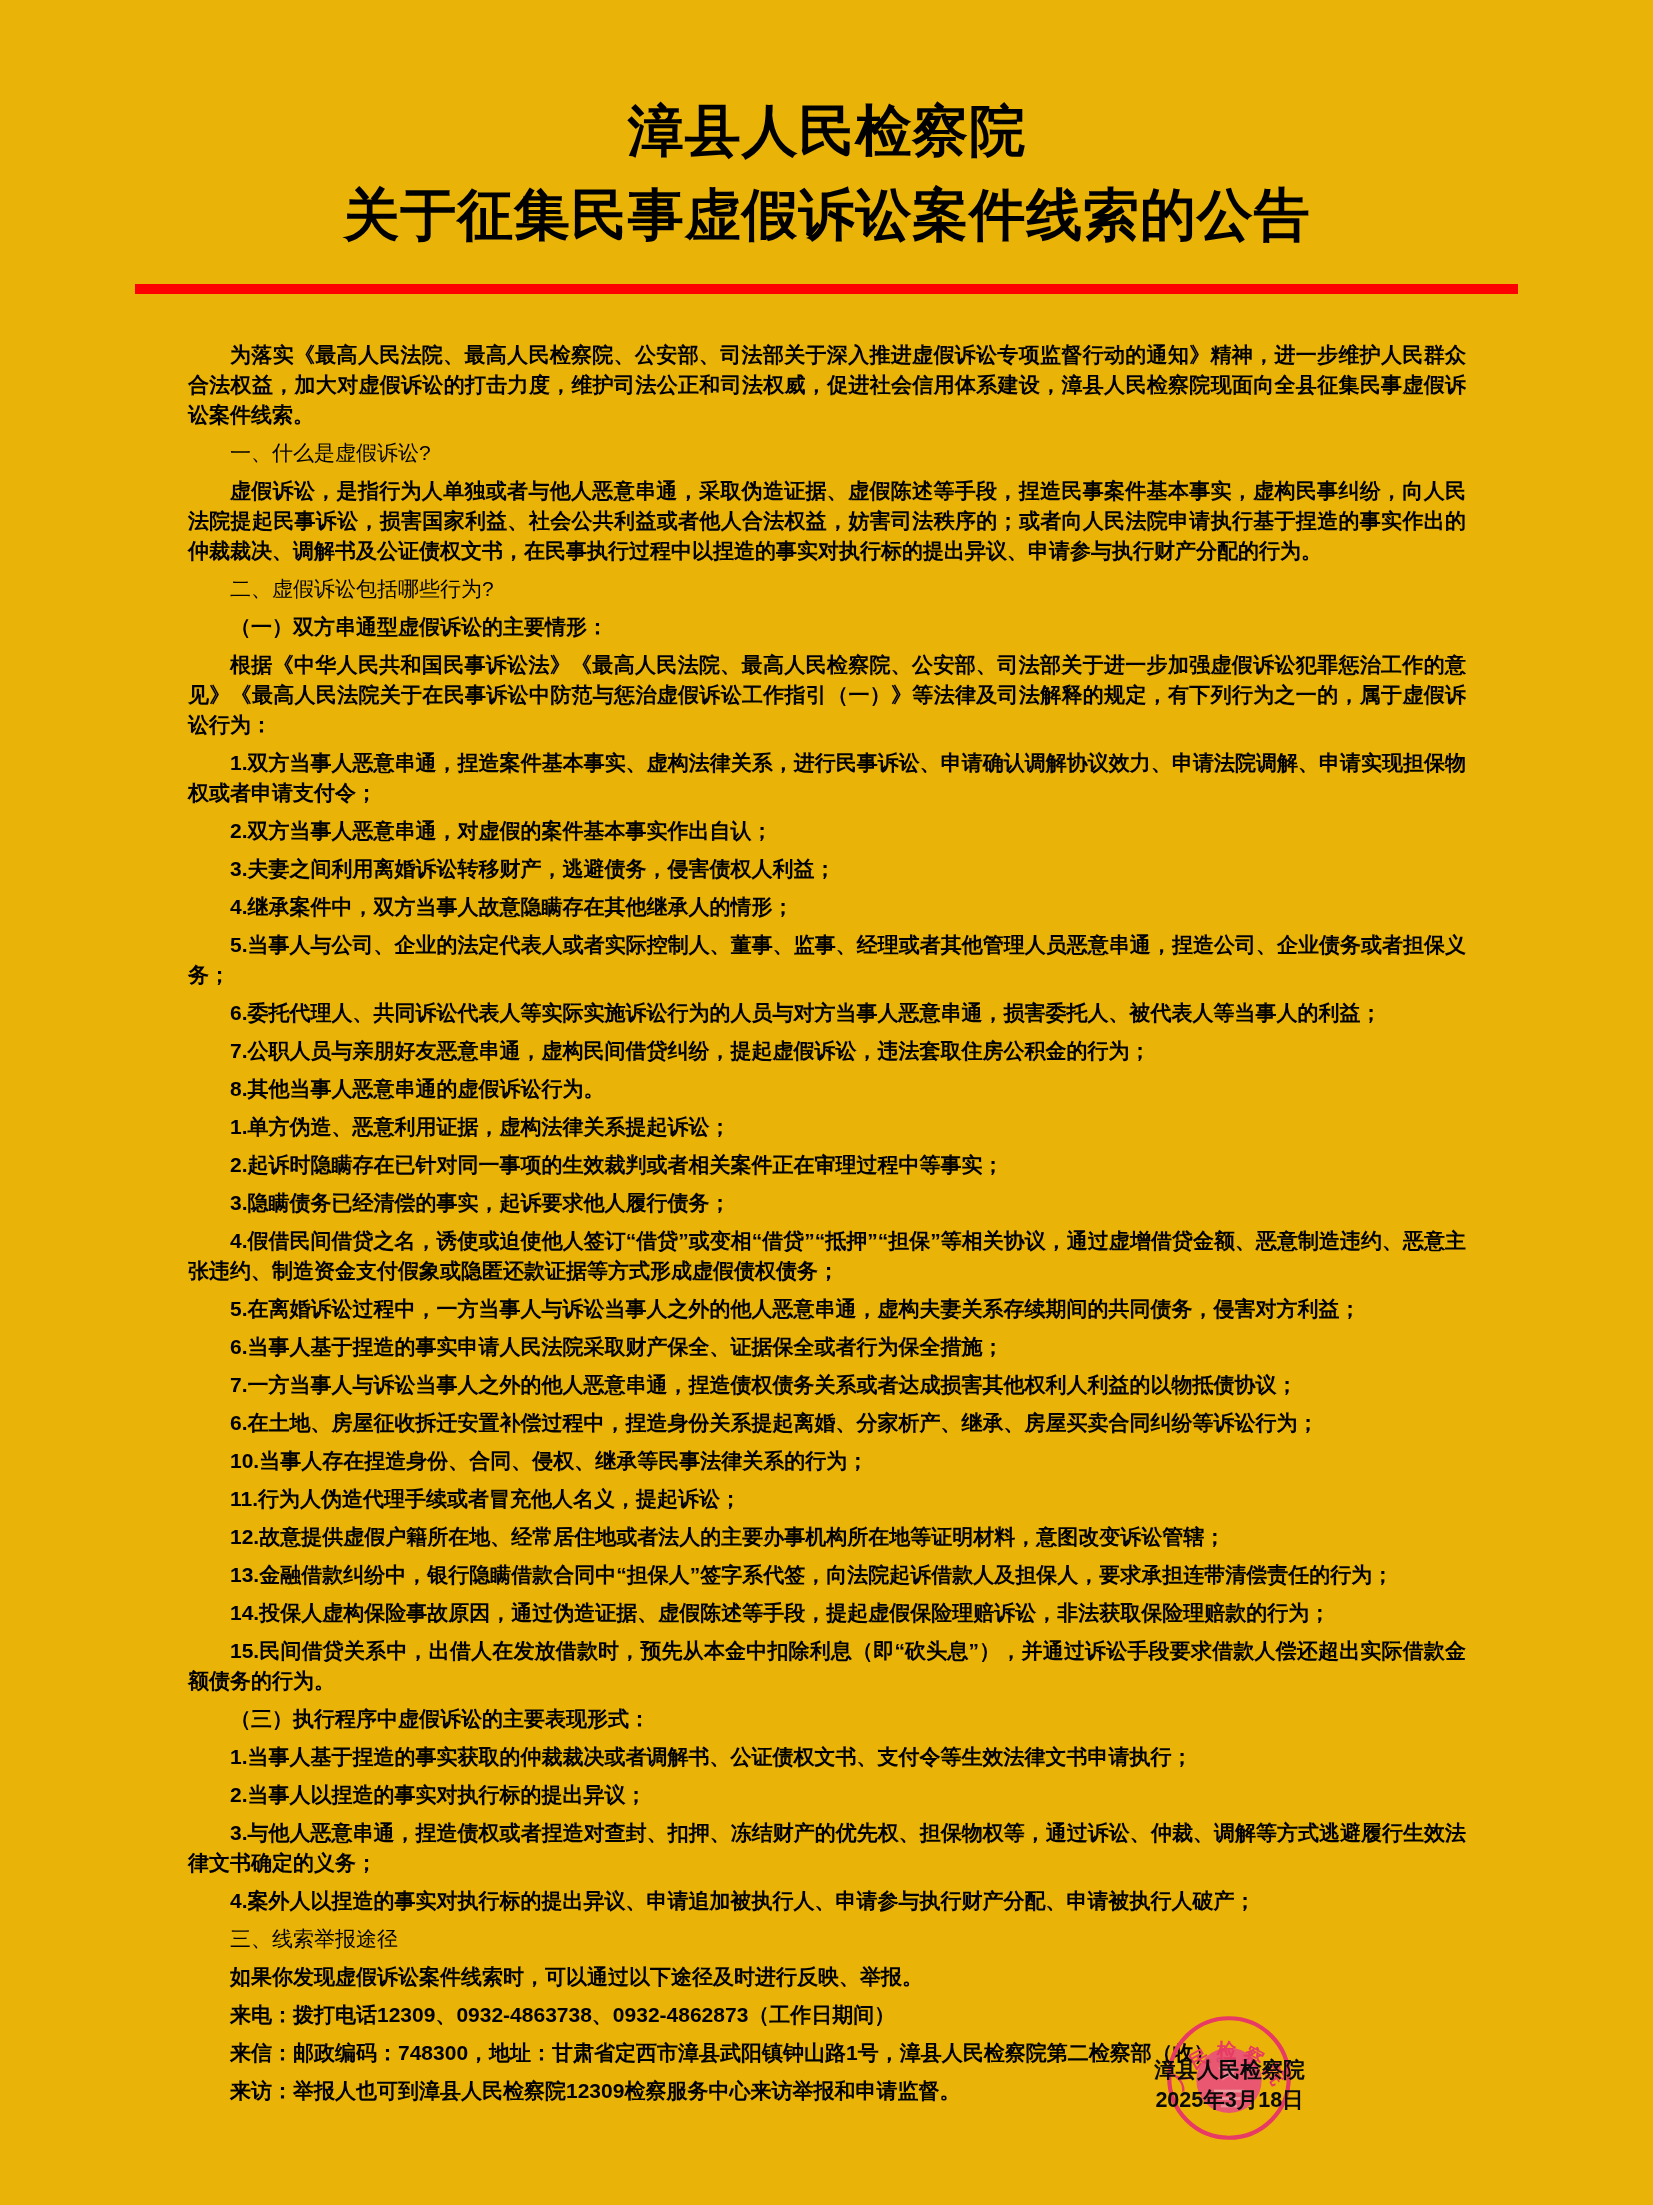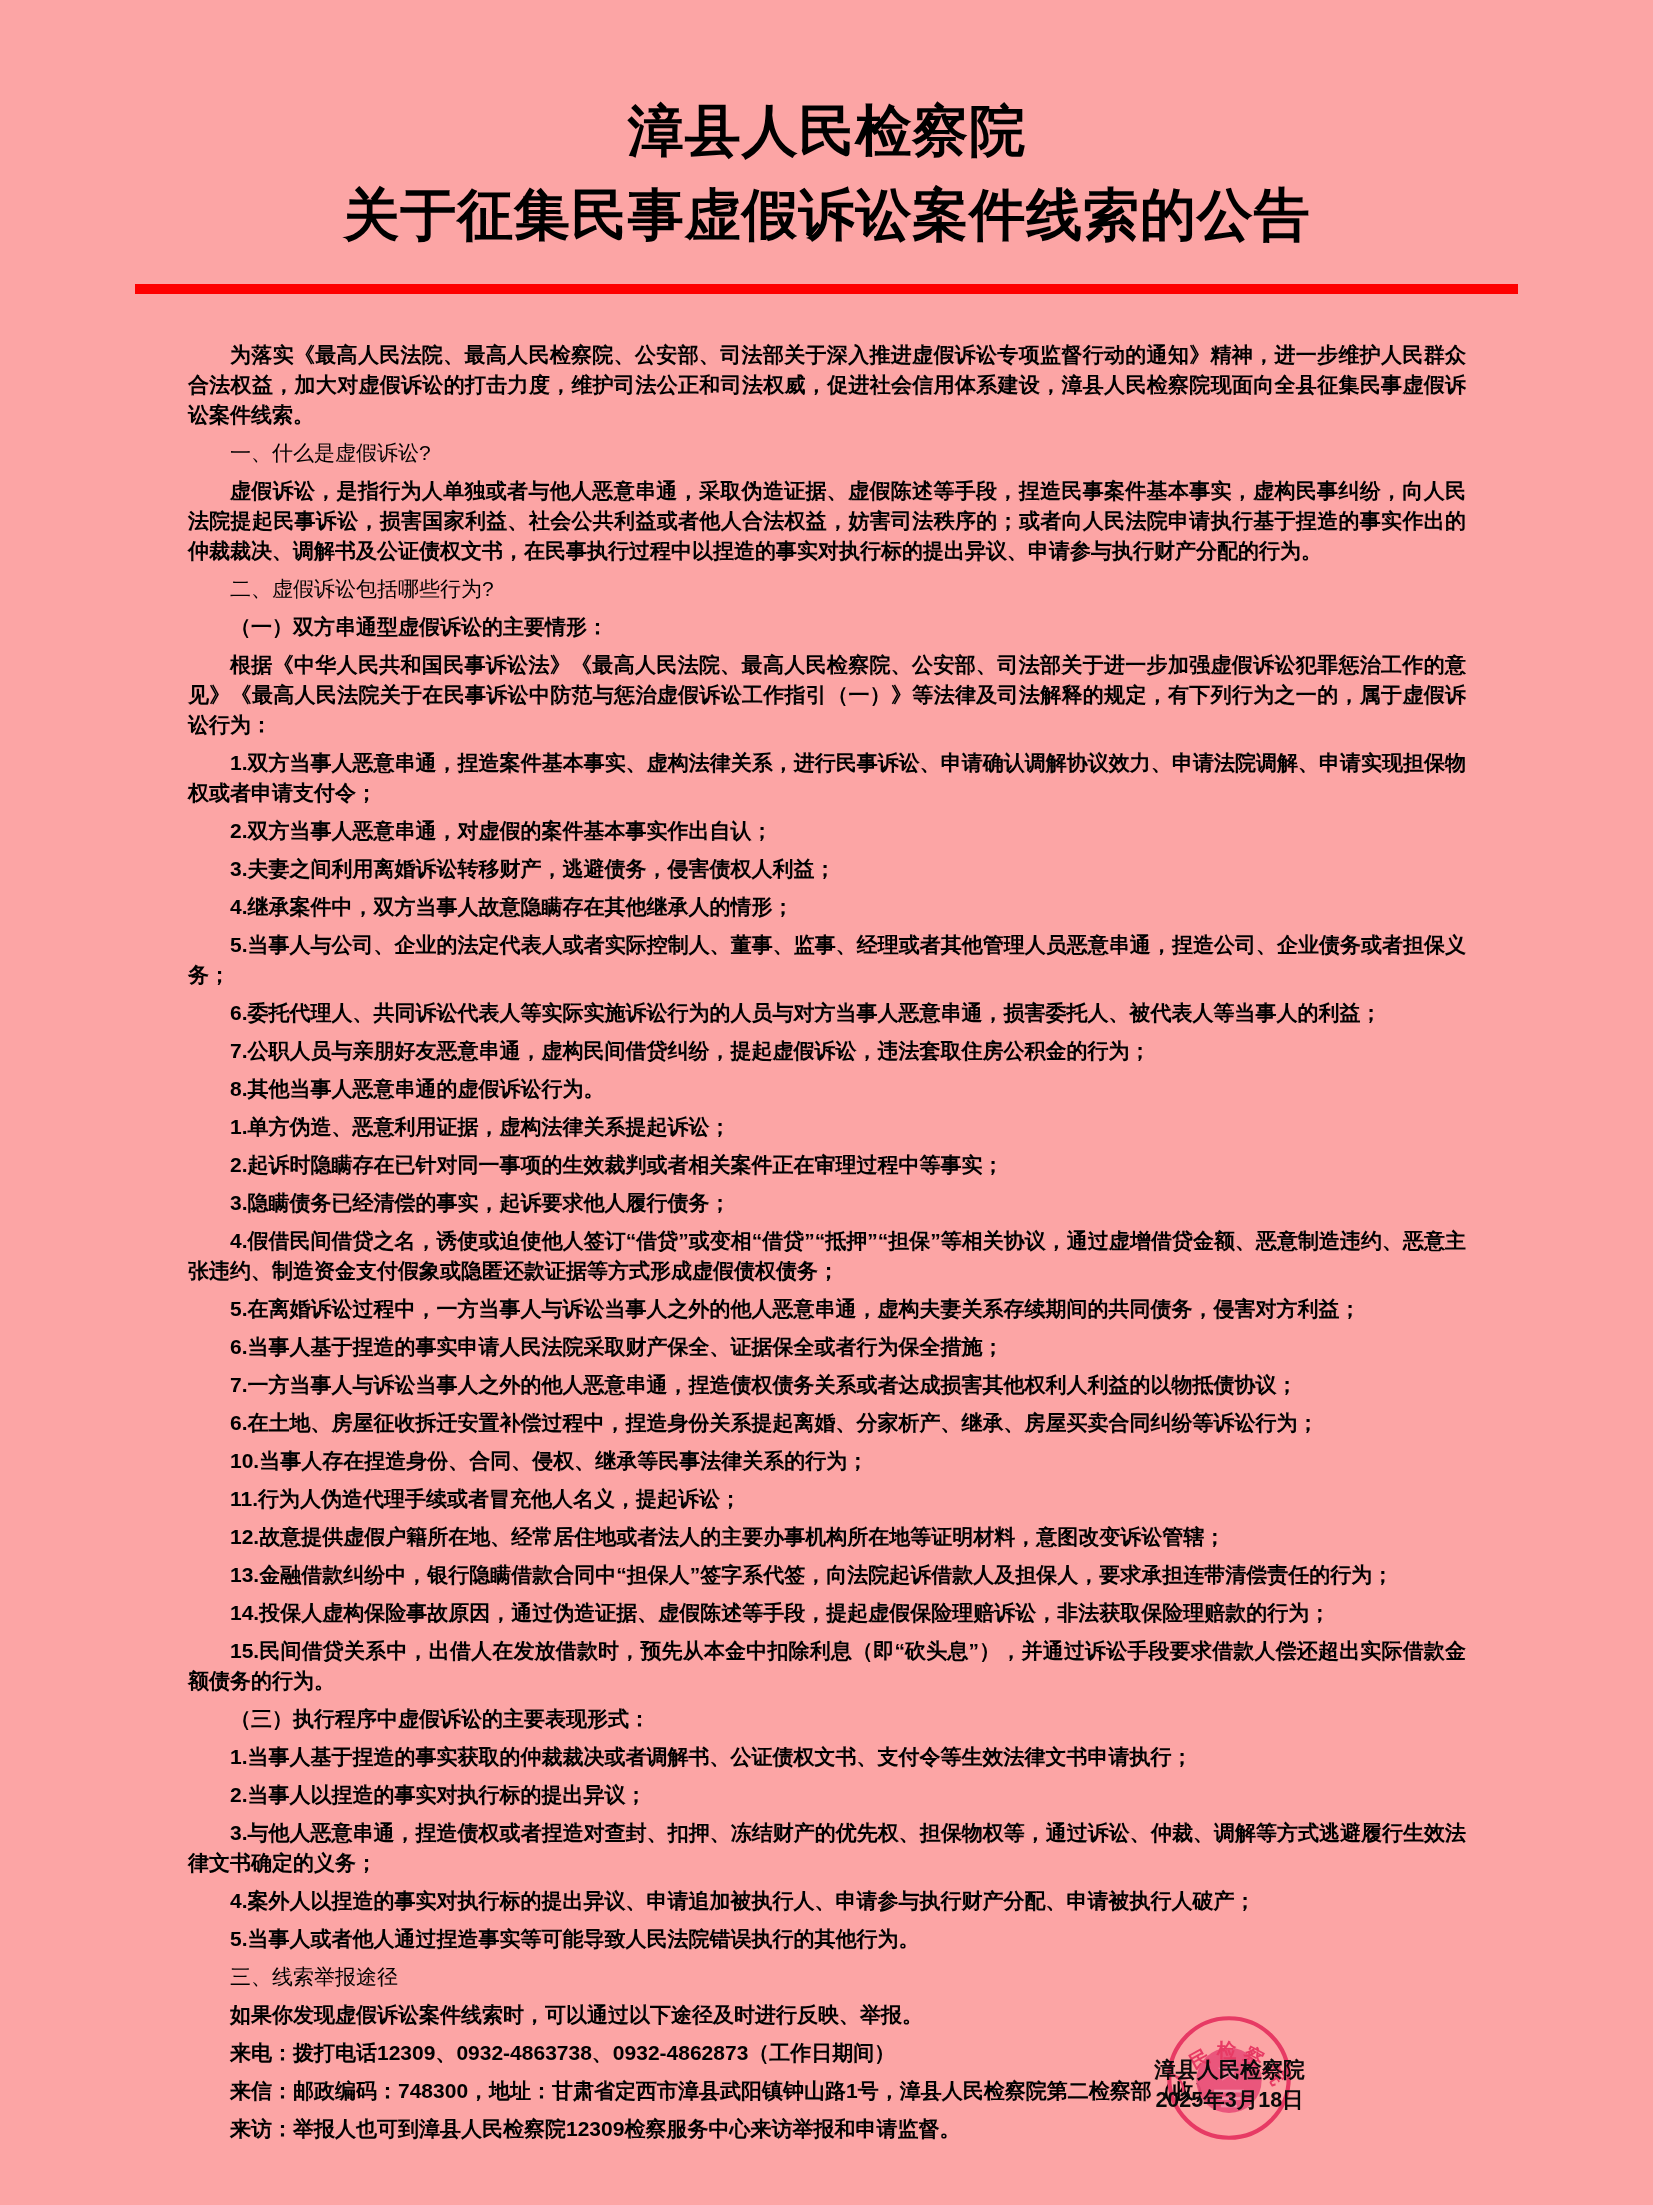--- a/index.html
+++ b/index.html
@@ -1,20 +1,20 @@
 <!DOCTYPE html>
 <html style="font-size:7.5px"><head>
 <meta charset="utf-8">
 <style>
   html, body { margin: 0; padding: 0; background: #ffffff; }
   .page {
     position: relative;
     width: 1654px;
     height: 2205px;
-    background: #fca5a5;
+    background: #eab308;
     overflow: hidden;
     color: #000000;
     font-family: "Liberation Sans", sans-serif;
   }
   .title-block {
     position: absolute;
     left: 0; top: 89px;
     width: 100%;
     text-align: center;
     font-family: "Liberation Serif", serif;
@@ -101,21 +101,20 @@
       <p>11.行为人伪造代理手续或者冒充他人名义，提起诉讼；</p>
       <p>12.故意提供虚假户籍所在地、经常居住地或者法人的主要办事机构所在地等证明材料，意图改变诉讼管辖；</p>
       <p>13.金融借款纠纷中，银行隐瞒借款合同中“担保人”签字系代签，向法院起诉借款人及担保人，要求承担连带清偿责任的行为；</p>
       <p>14.投保人虚构保险事故原因，通过伪造证据、虚假陈述等手段，提起虚假保险理赔诉讼，非法获取保险理赔款的行为；</p>
       <p>15.民间借贷关系中，出借人在发放借款时，预先从本金中扣除利息（即“砍头息”），并通过诉讼手段要求借款人偿还超出实际借款金额债务的行为。</p>
       <p>（三）执行程序中虚假诉讼的主要表现形式：</p>
       <p>1.当事人基于捏造的事实获取的仲裁裁决或者调解书、公证债权文书、支付令等生效法律文书申请执行；</p>
       <p>2.当事人以捏造的事实对执行标的提出异议；</p>
       <p>3.与他人恶意串通，捏造债权或者捏造对查封、扣押、冻结财产的优先权、担保物权等，通过诉讼、仲裁、调解等方式逃避履行生效法律文书确定的义务；</p>
       <p>4.案外人以捏造的事实对执行标的提出异议、申请追加被执行人、申请参与执行财产分配、申请被执行人破产；</p>
-      <p>5.当事人或者他人通过捏造事实等可能导致人民法院错误执行的其他行为。</p>
       <p class="heading">三、线索举报途径</p>
       <p>如果你发现虚假诉讼案件线索时，可以通过以下途径及时进行反映、举报。</p>
       <p>来电：拨打电话12309、0932-4863738、0932-4862873（工作日期间）</p>
       <p>来信：邮政编码：748300，地址：甘肃省定西市漳县武阳镇钟山路1号，漳县人民检察院第二检察部（收）。</p>
       <p>来访：举报人也可到漳县人民检察院12309检察服务中心来访举报和申请监督。</p>
     </div>
 
   <svg class="seal-svg" viewBox="0 0 270 270" xmlns="http://www.w3.org/2000/svg">
     <circle cx="135" cy="135" r="128" fill="none" stroke="#e73a64" stroke-width="9"></circle>
     <g opacity="0.92">

